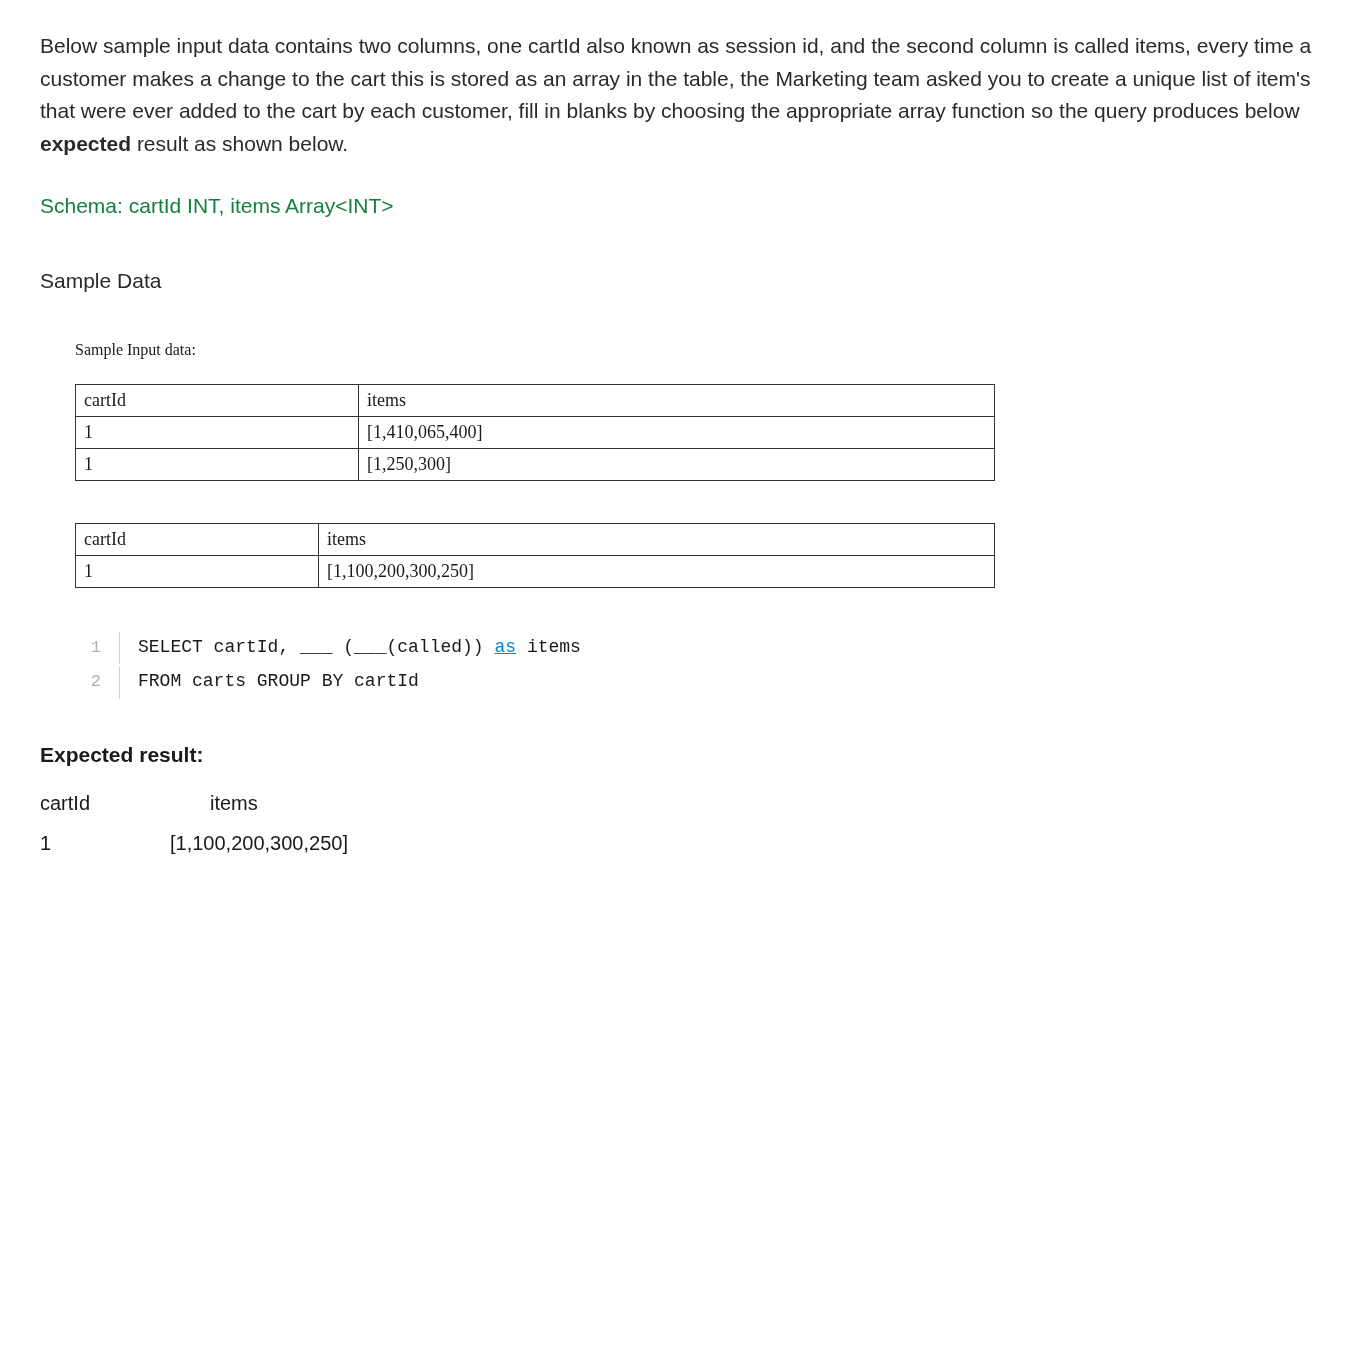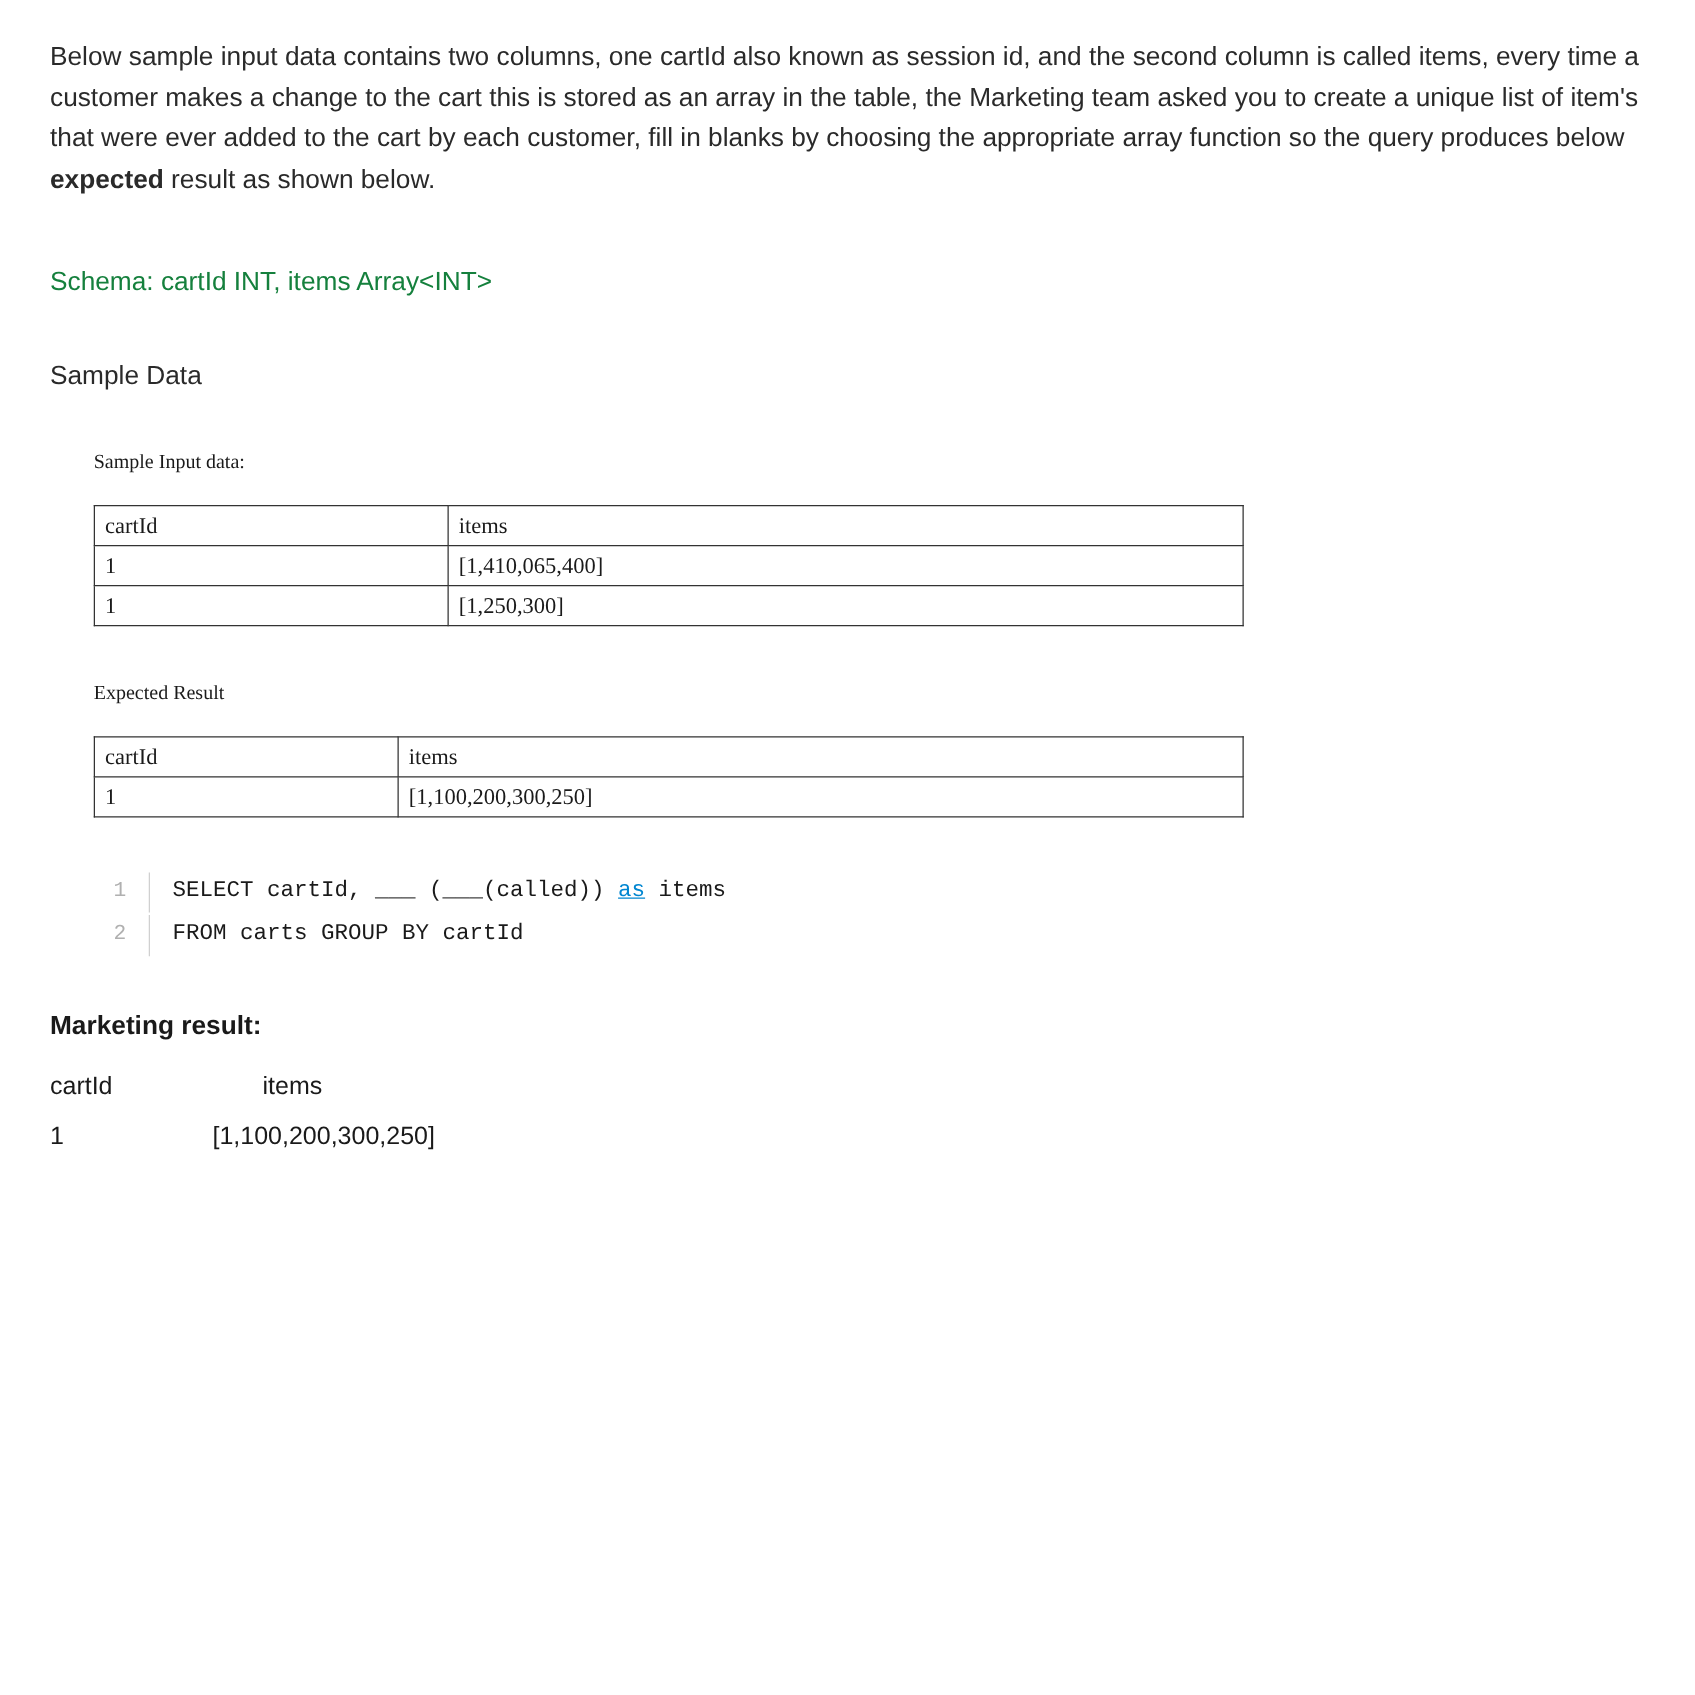--- a/index.html
+++ b/index.html
@@ -10,21 +10,21 @@
     body {
       font-family: -apple-system, BlinkMacSystemFont, 'Segoe UI', Helvetica, Arial, sans-serif;
       font-size: 21px;
       line-height: 1.5;
       color: #1a1a1a;
       padding: 30px 40px;
       max-width: 1356px;
       background: #ffffff;
     }
     .intro-text {
-      margin-bottom: 50px;
+      margin-bottom: 30px;
       line-height: 1.55;
       color: #2a2a2a;
     }
     .intro-text strong {
       font-weight: 700;
     }
     .schema-line {
       margin-bottom: 43px;
       color: #15803d;
     }
@@ -130,21 +130,20 @@
       <td>1</td>
       <td>[1,410,065,400]</td>
     </tr>
     <tr>
       <td>1</td>
       <td>[1,250,300]</td>
     </tr>
   </tbody>
     </table>
 
-  <p class="sub-label">Expected Result</p>
 
   <table class="data-table">
     <tbody>
         <tr>
       <th>cartId</th>
       <th>items</th>
     </tr>
     <tr>
       <td>1</td>
       <td>[1,100,200,300,250]</td>
@@ -157,21 +156,21 @@
   <div class="code-line">
     <span class="line-number">1</span>
     <span class="code-text"><span>SELECT cartId, ___ (___(called)) </span><span class="kw-as">as</span><span> items</span></span>
   </div>
   <div class="code-line">
     <span class="line-number">2</span>
     <span class="code-text">FROM carts GROUP BY cartId</span>
   </div>
 </div>
 
-<p class="expected-header">Marketing result:</p>
+<p class="expected-header">Expected result:</p>
 
 <div class="result-row result-header">
   <div class="col1">cartId</div>
   <div class="col2">items</div>
 </div>
 <div class="result-row result-data">
   <div class="col1">1</div>
   <div class="col2">[1,100,200,300,250]</div>
 </div>
 

